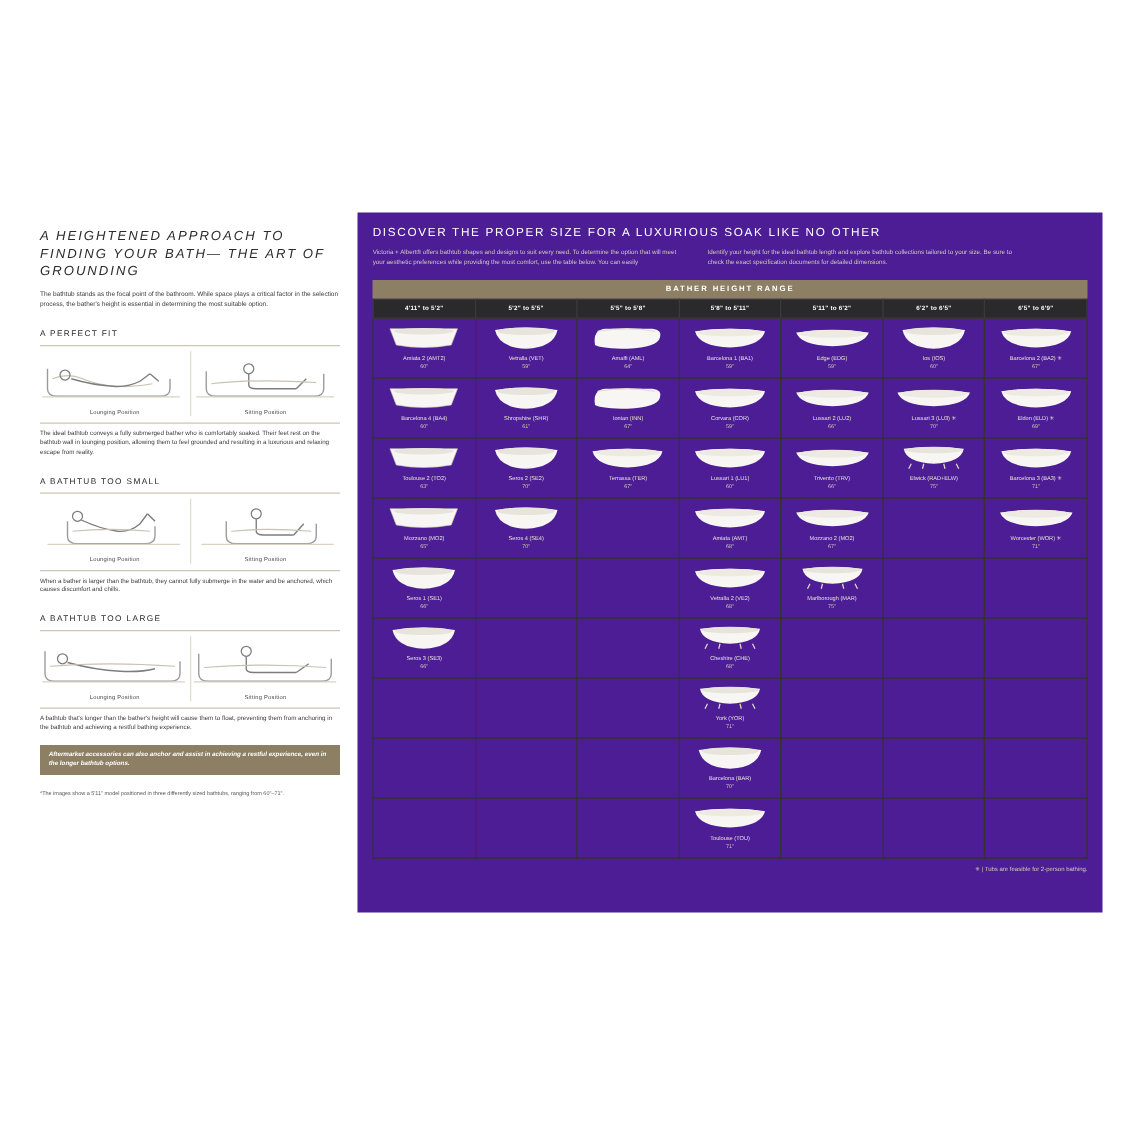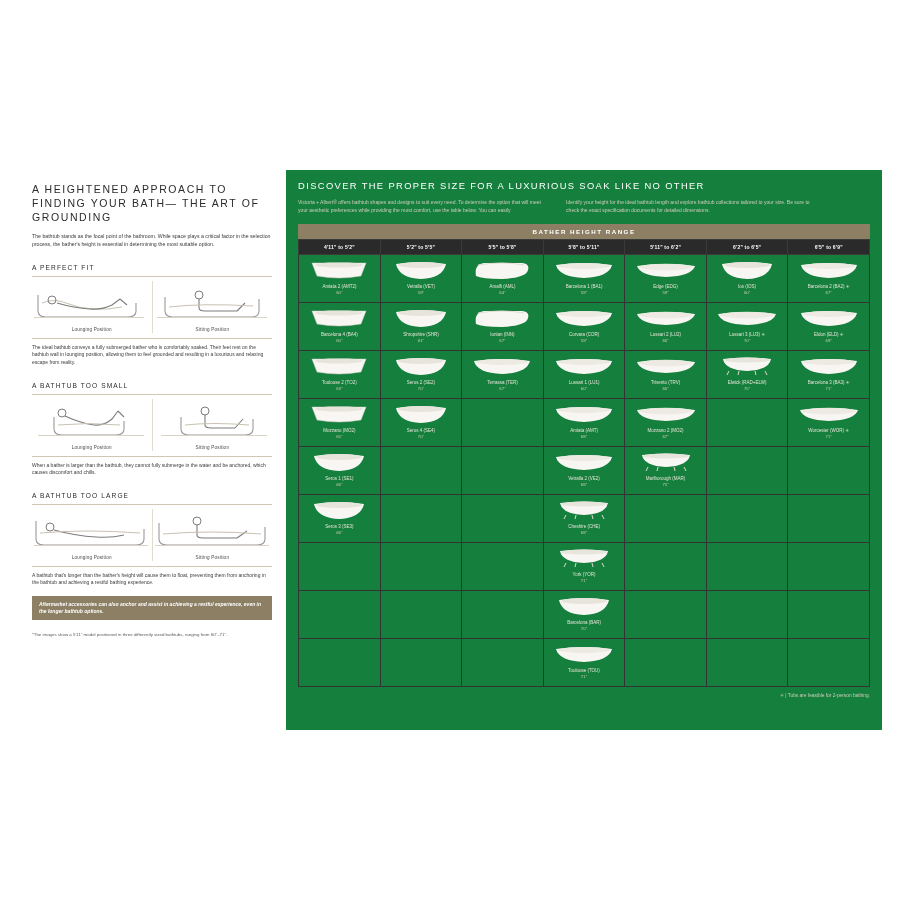--- a/index.html
+++ b/index.html
@@ -1,33 +1,33 @@
 <!DOCTYPE html>
 <html><head>
 <meta charset="utf-8">
 <style>
   html,body{margin:0;padding:0;background:#ffffff;}
   body{width:900px;height:900px;font-family:"Liberation Sans",sans-serif;overflow:hidden;}
   #sheet{position:absolute;left:0;top:150px;width:900px;height:600px;background:#ffffff;}
   #page{position:absolute;left:18px;top:170px;width:864px;height:560px;display:flex;}
   
   #left{width:282px;background:#ffffff;box-sizing:border-box;padding:10px 14px 0 14px;position:relative;}
-  .lh-title{font-size:10.5px;letter-spacing:1.6px;color:#2b2b2b;line-height:14px;font-weight:400;margin:2px 0 0 0;}
+  .lh-title{font-size:10.5px;letter-spacing:1.6px;color:#2b2b2b;line-height:14px;font-weight:400;margin:2px 0 0 0;font-style:italic;}
   .lh-body{font-size:5.2px;line-height:7.6px;color:#3a3a3a;margin-top:9px;text-align:left;}
   .sec-title{font-size:6.6px;letter-spacing:1.1px;color:#2b2b2b;margin-top:16px;}
   .rule{height:1px;background:#cfc6b4;margin-top:5px;}
   .ill-row{display:flex;margin-top:4px;}
   .ill-cell{flex:1;position:relative;height:52px;}
   .ill-cell.divider{border-left:1px solid #e2dccd;}
   .ill-cap{position:absolute;bottom:1px;width:100%;text-align:center;font-size:4.6px;color:#4a4a4a;letter-spacing:.2px;}
   .cap-note{font-size:5.0px;line-height:7.2px;color:#3a3a3a;margin-top:5px;}
   .hl-box{margin-top:9px;background:#8c7f63;color:#ffffff;font-size:5.0px;line-height:7.4px;padding:5px 7px;font-style:italic;font-weight:bold;}
   .foot-note{font-size:4.4px;color:#5a5a5a;margin-top:12px;}
   
-  #right{width:629px;background:#15803d;box-sizing:border-box;padding:10px 12px 8px 12px;color:#e9e5dc;position:relative;}
+  #right{width:629px;background:#4c1d95;box-sizing:border-box;padding:10px 12px 8px 12px;color:#e9e5dc;position:relative;}
   .rh-title{font-size:9.4px;letter-spacing:1.35px;color:#ffffff;font-weight:400;}
   .intro{display:flex;gap:18px;margin-top:8px;}
   .intro p{margin:0;font-size:5.0px;line-height:7.6px;color:#cfcabd;width:250px;}
   .bhr{margin-top:10px;background:#8c7f63;color:#ffffff;text-align:center;font-size:6.2px;letter-spacing:1.5px;padding:4px 0;font-weight:bold;}
   table.grid{border-collapse:collapse;width:100%;table-layout:fixed;}
   table.grid th{background:#2a2a2a;color:#ffffff;font-size:5.0px;font-weight:bold;padding:4px 0;border:1px solid #3a3a3a;letter-spacing:.2px;}
   table.grid td{border:1px solid #333333;height:47px;vertical-align:top;padding:0;}
   .cell{position:relative;height:47px;}
   .tub{position:absolute;left:50%;transform:translateX(-50%);top:5px;}
   .lbl{position:absolute;left:0;right:0;bottom:6px;text-align:center;font-size:4.5px;color:#e6e2d7;line-height:6px;}

